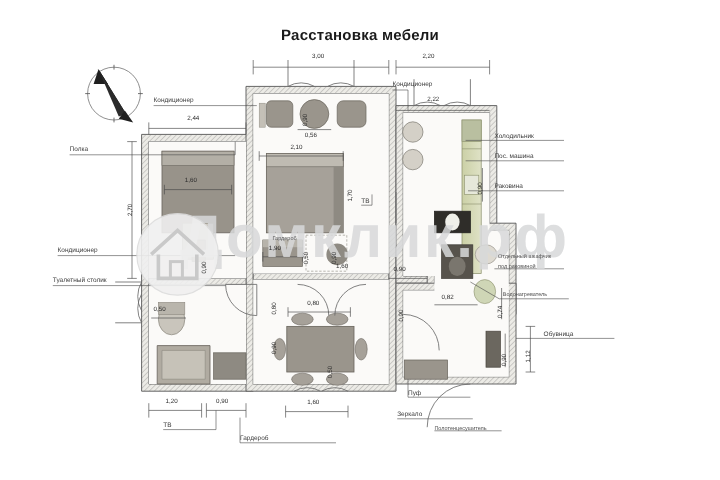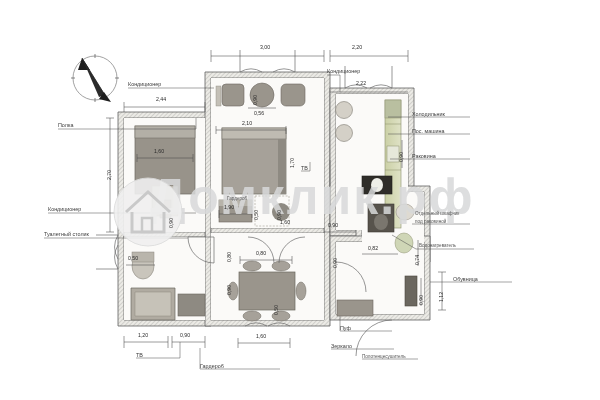--- a/index.html
+++ b/index.html
@@ -27,20 +27,21 @@
     position:absolute;color:#d8d9da;font-weight:bold;
     font-family:"Liberation Sans", sans-serif;
     user-select:none;pointer-events:none;
   }
 </style>
 </head>
 <body>
 
 <div id="stage">
 
+  <div id="title">Расстановка мебели</div>
 
   <svg width="600" height="400">
     <defs>
       <pattern id="hatch" width="3" height="3" patternTransform="rotate(45)" patternUnits="userSpaceOnUse">
         <rect width="3" height="3" fill="#ecebe6"></rect>
         <line x1="0" y1="0" x2="0" y2="3" stroke="#8d8d8d" stroke-width="0.6"></line>
       </pattern>
       <linearGradient id="counterG" x1="0" y1="0" x2="1" y2="0">
         <stop offset="0" stop-color="#cbd0a6"></stop>
           <stop offset="1" stop-color="#dfe2c6"></stop>

